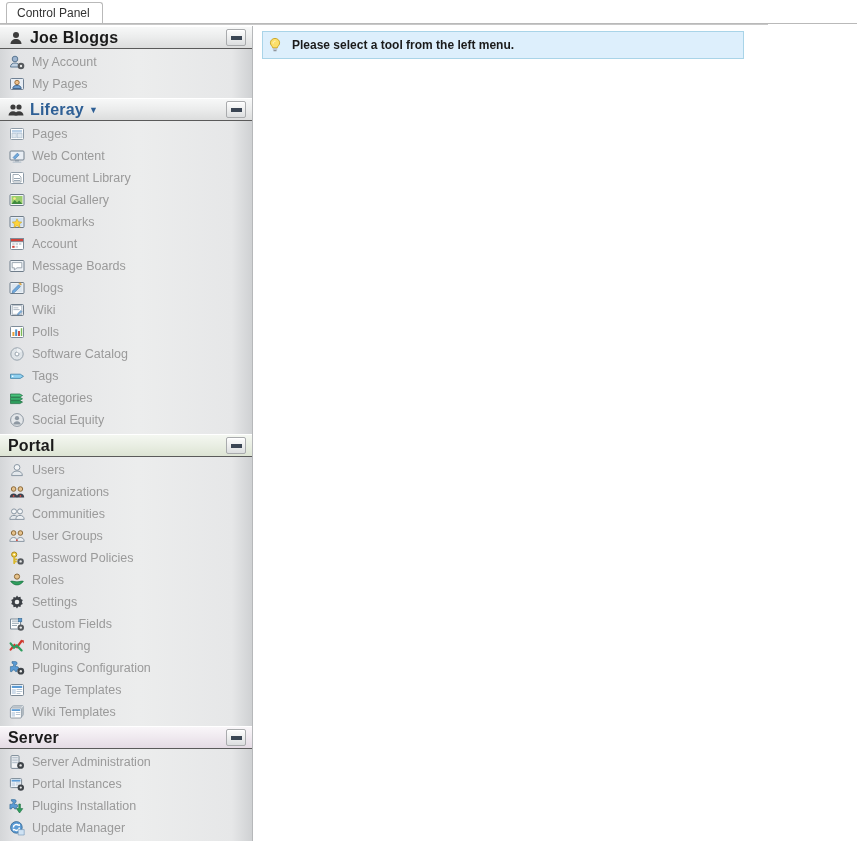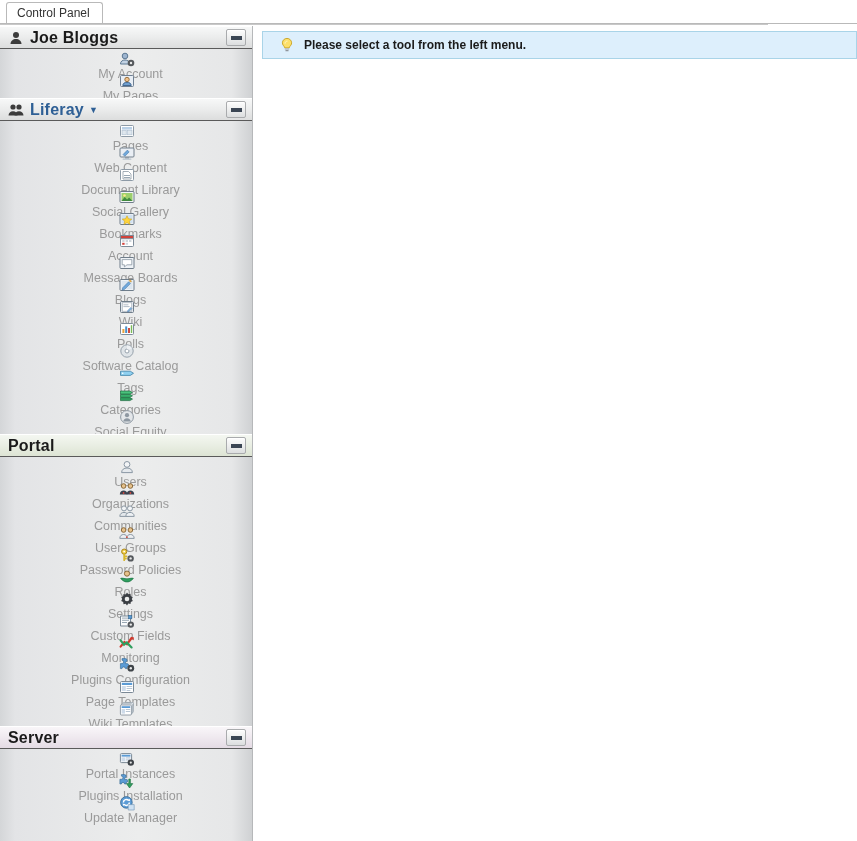--- a/index.html
+++ b/index.html
@@ -99,42 +99,41 @@
 
   .sect-body { padding: 2px 0 3px 0; }
 
   .nav-item {
     height: 22px;
     display: flex; align-items: center;
     padding-left: 9px;
     font-size: 12.5px;
     color: #9a9a9a;
     white-space: nowrap;
-    flex-direction: column;
   }
   .nav-item .ni-icon {
     width: 16px; height: 16px;
     flex: 0 0 16px;
     margin-right: 7px;
     display: block;
   }
 
   
   #main {
     position: absolute; left: 254px; top: 26px;
     width: 603px; height: 815px;
     background: #ffffff;
   }
   #infobar {
     position: absolute; left: 8px; top: 5px;
-    width: 595px; height: 28px;
+    width: 482px; height: 28px;
     background: #ddeffc;
     border: 1px solid #a9d4e8;
     display: flex; align-items: center;
-    padding-left: 16px;
+    padding-left: 4px;
   }
   #infobar .bulb { width: 16px; height: 16px; flex: 0 0 16px; margin-right: 9px; display:block; }
   #infobar .msg {
     font-size: 12px; font-weight: bold; color: #1b1b1b;
     white-space: nowrap;
   }
 </style>
 </head>
 <body>
 
@@ -433,20 +432,31 @@
     </div>
     <div class="sect-header tone-pink">
       <span class="htext">Server</span>
       <span class="collapse">
         <i></i>
       </span>
     </div>
     <div class="sect-body">
       <div class="nav-item">
         <span class="ni-icon"><svg xmlns="http://www.w3.org/2000/svg" width="16" height="16" viewBox="0 0 16 16">
+            <rect x="2" y="1.6" width="8" height="12.8" rx="1" fill="#f1f3f5" stroke="#7b8996"></rect>
+            <rect x="3.2" y="3" width="5.6" height="1.4" fill="#b9c4cf"></rect>
+            <rect x="3.2" y="5.4" width="5.6" height="1.4" fill="#b9c4cf"></rect>
+            <rect x="3.2" y="7.8" width="5.6" height="1.4" fill="#b9c4cf"></rect>
+            <circle cx="11.6" cy="11.4" r="3.4" fill="#3f4449"></circle>
+            <circle cx="11.6" cy="11.4" r="1.2" fill="#e9eaea"></circle>
+          </svg></span>
+        <span>Server Administration</span>
+      </div>
+      <div class="nav-item">
+        <span class="ni-icon"><svg xmlns="http://www.w3.org/2000/svg" width="16" height="16" viewBox="0 0 16 16">
             <rect x="1.4" y="2.6" width="11.2" height="9" rx="1" fill="#f1f5f9" stroke="#7b8996"></rect>
             <rect x="2.6" y="3.8" width="8.8" height="1.8" fill="#5b9bd5"></rect>
             <rect x="2.6" y="6.4" width="3.6" height="3.8" fill="#cfdcea"></rect>
             <rect x="7" y="6.4" width="4.4" height="1" fill="#b8c6d4"></rect>
             <rect x="7" y="8.4" width="4.4" height="1" fill="#b8c6d4"></rect>
             <circle cx="11.8" cy="11.6" r="3.2" fill="#3f4449"></circle>
             <circle cx="11.8" cy="11.6" r="1.1" fill="#e9eaea"></circle>
           </svg></span>
         <span>Portal Instances</span>
       </div>

